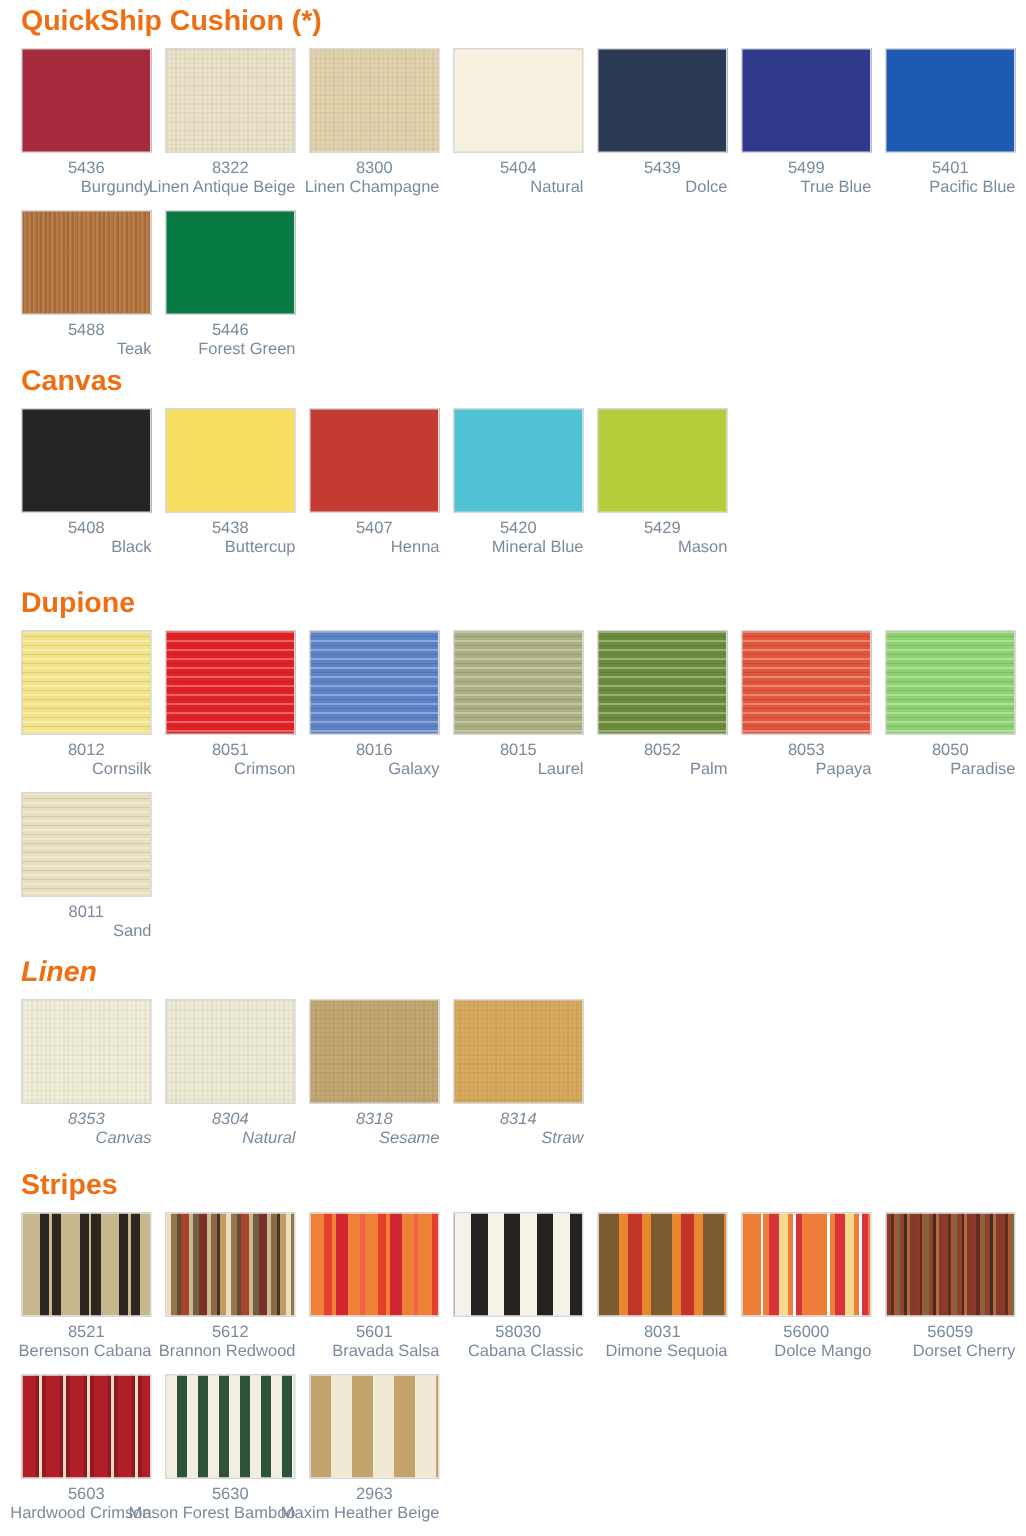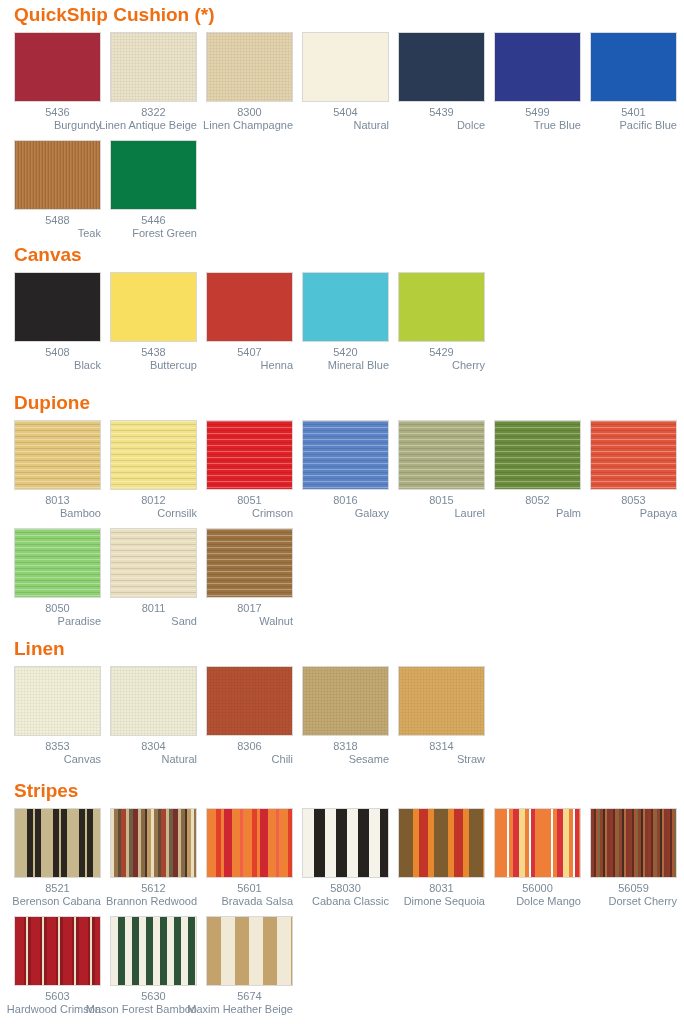--- a/index.html
+++ b/index.html
@@ -19,21 +19,21 @@
   .section-title {
     font-size: 19px;
     line-height: 22px;
     font-weight: bold;
     color: var(--heading-color, #f06e12);
     margin: 0 0 6px 0;
   }
   
   .section.s-canvas  { margin-top: 4px; }
   .section.s-dupione { margin-top: 20px; }
-  .section.s-linen   { margin-top: 10px; }
+  .section.s-linen   { margin-top: 10px; font-style: italic; }
   .section.s-stripes { margin-top: 14px; }
 
   .grid {
     display: flex;
     flex-wrap: wrap;
     column-gap: 9px;
     row-gap: 8px;
     width: 672px;
   }
   .cell { width: 87px; }
@@ -159,36 +159,29 @@
           <div class="tile" style="background-color: rgb(79, 195, 213);"></div>
           <div class="code">5420</div>
           <div class="name">
             <span>Mineral Blue</span>
           </div>
         </div>
         <div class="cell">
           <div class="tile" style="background-color: rgb(180, 206, 59);"></div>
           <div class="code">5429</div>
           <div class="name">
-            <span>Cherry</span>
+            <span>Mason</span>
           </div>
         </div>
       </div>
     </div>
     <div class="section s-dupione">
       <h2 class="section-title">Dupione</h2>
       <div class="grid">
         <div class="cell">
-          <div class="tile" style="background-color: rgb(226, 199, 124); background-image: repeating-linear-gradient(rgba(255, 255, 255, 0.3) 0px, rgba(255, 255, 255, 0.3) 1px, rgba(0, 0, 0, 0) 1px, rgba(0, 0, 0, 0) 3px, rgba(0, 0, 0, 0.1) 3px, rgba(0, 0, 0, 0.1) 4px, rgba(0, 0, 0, 0) 4px, rgba(0, 0, 0, 0) 6px);"></div>
-          <div class="code">8013</div>
-          <div class="name">
-            <span>Bamboo</span>
-          </div>
-        </div>
-        <div class="cell">
           <div class="tile" style="background-color: rgb(242, 227, 136); background-image: repeating-linear-gradient(rgba(255, 255, 255, 0.3) 0px, rgba(255, 255, 255, 0.3) 1px, rgba(0, 0, 0, 0) 1px, rgba(0, 0, 0, 0) 3px, rgba(0, 0, 0, 0.1) 3px, rgba(0, 0, 0, 0.1) 4px, rgba(0, 0, 0, 0) 4px, rgba(0, 0, 0, 0) 6px);"></div>
           <div class="code">8012</div>
           <div class="name">
             <span>Cornsilk</span>
           </div>
         </div>
         <div class="cell">
           <div class="tile" style="background-color: rgb(224, 33, 40); background-image: repeating-linear-gradient(rgba(255, 255, 255, 0.3) 0px, rgba(255, 255, 255, 0.3) 1px, rgba(0, 0, 0, 0) 1px, rgba(0, 0, 0, 0) 3px, rgba(0, 0, 0, 0.1) 3px, rgba(0, 0, 0, 0.1) 4px, rgba(0, 0, 0, 0) 4px, rgba(0, 0, 0, 0) 6px);"></div>
           <div class="code">8051</div>
           <div class="name">
@@ -230,54 +223,40 @@
             <span>Paradise</span>
           </div>
         </div>
         <div class="cell">
           <div class="tile" style="background-color: rgb(233, 223, 190); background-image: repeating-linear-gradient(rgba(255, 255, 255, 0.3) 0px, rgba(255, 255, 255, 0.3) 1px, rgba(0, 0, 0, 0) 1px, rgba(0, 0, 0, 0) 3px, rgba(0, 0, 0, 0.1) 3px, rgba(0, 0, 0, 0.1) 4px, rgba(0, 0, 0, 0) 4px, rgba(0, 0, 0, 0) 6px);"></div>
           <div class="code">8011</div>
           <div class="name">
             <span>Sand</span>
           </div>
         </div>
-        <div class="cell">
-          <div class="tile" style="background-color: rgb(155, 114, 64); background-image: repeating-linear-gradient(rgba(255, 255, 255, 0.3) 0px, rgba(255, 255, 255, 0.3) 1px, rgba(0, 0, 0, 0) 1px, rgba(0, 0, 0, 0) 3px, rgba(0, 0, 0, 0.1) 3px, rgba(0, 0, 0, 0.1) 4px, rgba(0, 0, 0, 0) 4px, rgba(0, 0, 0, 0) 6px);"></div>
-          <div class="code">8017</div>
-          <div class="name">
-            <span>Walnut</span>
-          </div>
-        </div>
       </div>
     </div>
     <div class="section s-linen">
       <h2 class="section-title">Linen</h2>
       <div class="grid">
         <div class="cell">
           <div class="tile" style="background-color: rgb(242, 239, 217); background-image: repeating-linear-gradient(90deg, rgba(0, 0, 0, 0.04) 0px, rgba(0, 0, 0, 0.04) 1px, rgba(0, 0, 0, 0) 1px, rgba(0, 0, 0, 0) 3px), repeating-linear-gradient(rgba(0, 0, 0, 0.04) 0px, rgba(0, 0, 0, 0.04) 1px, rgba(0, 0, 0, 0) 1px, rgba(0, 0, 0, 0) 3px);"></div>
           <div class="code">8353</div>
           <div class="name">
             <span>Canvas</span>
           </div>
         </div>
         <div class="cell">
           <div class="tile" style="background-color: rgb(239, 236, 213); background-image: repeating-linear-gradient(90deg, rgba(0, 0, 0, 0.04) 0px, rgba(0, 0, 0, 0.04) 1px, rgba(0, 0, 0, 0) 1px, rgba(0, 0, 0, 0) 3px), repeating-linear-gradient(rgba(0, 0, 0, 0.04) 0px, rgba(0, 0, 0, 0.04) 1px, rgba(0, 0, 0, 0) 1px, rgba(0, 0, 0, 0) 3px);"></div>
           <div class="code">8304</div>
           <div class="name">
             <span>Natural</span>
           </div>
         </div>
         <div class="cell">
-          <div class="tile" style="background-color: rgb(180, 81, 50); background-image: repeating-linear-gradient(90deg, rgba(0, 0, 0, 0.04) 0px, rgba(0, 0, 0, 0.04) 1px, rgba(0, 0, 0, 0) 1px, rgba(0, 0, 0, 0) 3px), repeating-linear-gradient(rgba(0, 0, 0, 0.04) 0px, rgba(0, 0, 0, 0.04) 1px, rgba(0, 0, 0, 0) 1px, rgba(0, 0, 0, 0) 3px);"></div>
-          <div class="code">8306</div>
-          <div class="name">
-            <span>Chili</span>
-          </div>
-        </div>
-        <div class="cell">
           <div class="tile" style="background-color: rgb(194, 168, 113); background-image: repeating-linear-gradient(90deg, rgba(0, 0, 0, 0.04) 0px, rgba(0, 0, 0, 0.04) 1px, rgba(0, 0, 0, 0) 1px, rgba(0, 0, 0, 0) 3px), repeating-linear-gradient(rgba(0, 0, 0, 0.04) 0px, rgba(0, 0, 0, 0.04) 1px, rgba(0, 0, 0, 0) 1px, rgba(0, 0, 0, 0) 3px);"></div>
           <div class="code">8318</div>
           <div class="name">
             <span>Sesame</span>
           </div>
         </div>
         <div class="cell">
           <div class="tile" style="background-color: rgb(216, 170, 95); background-image: repeating-linear-gradient(90deg, rgba(0, 0, 0, 0.04) 0px, rgba(0, 0, 0, 0.04) 1px, rgba(0, 0, 0, 0) 1px, rgba(0, 0, 0, 0) 3px), repeating-linear-gradient(rgba(0, 0, 0, 0.04) 0px, rgba(0, 0, 0, 0.04) 1px, rgba(0, 0, 0, 0) 1px, rgba(0, 0, 0, 0) 3px);"></div>
           <div class="code">8314</div>
           <div class="name">
@@ -347,20 +326,20 @@
         </div>
         <div class="cell">
           <div class="tile" style="background-image: repeating-linear-gradient(90deg, rgb(242, 239, 225) 0px, rgb(242, 239, 225) 7px, rgb(45, 84, 57) 7px, rgb(45, 84, 57) 14px);"></div>
           <div class="code">5630</div>
           <div class="name">
             <span>Mason Forest Bamboo</span>
           </div>
         </div>
         <div class="cell">
           <div class="tile" style="background-image: repeating-linear-gradient(90deg, rgb(195, 163, 107) 0px, rgb(195, 163, 107) 14px, rgb(239, 233, 213) 14px, rgb(239, 233, 213) 28px);"></div>
-          <div class="code">5674</div>
+          <div class="code">2963</div>
           <div class="name">
             <span>Maxim Heather Beige</span>
           </div>
         </div>
       </div>
     </div>
   </div>
 
 </body></html>

